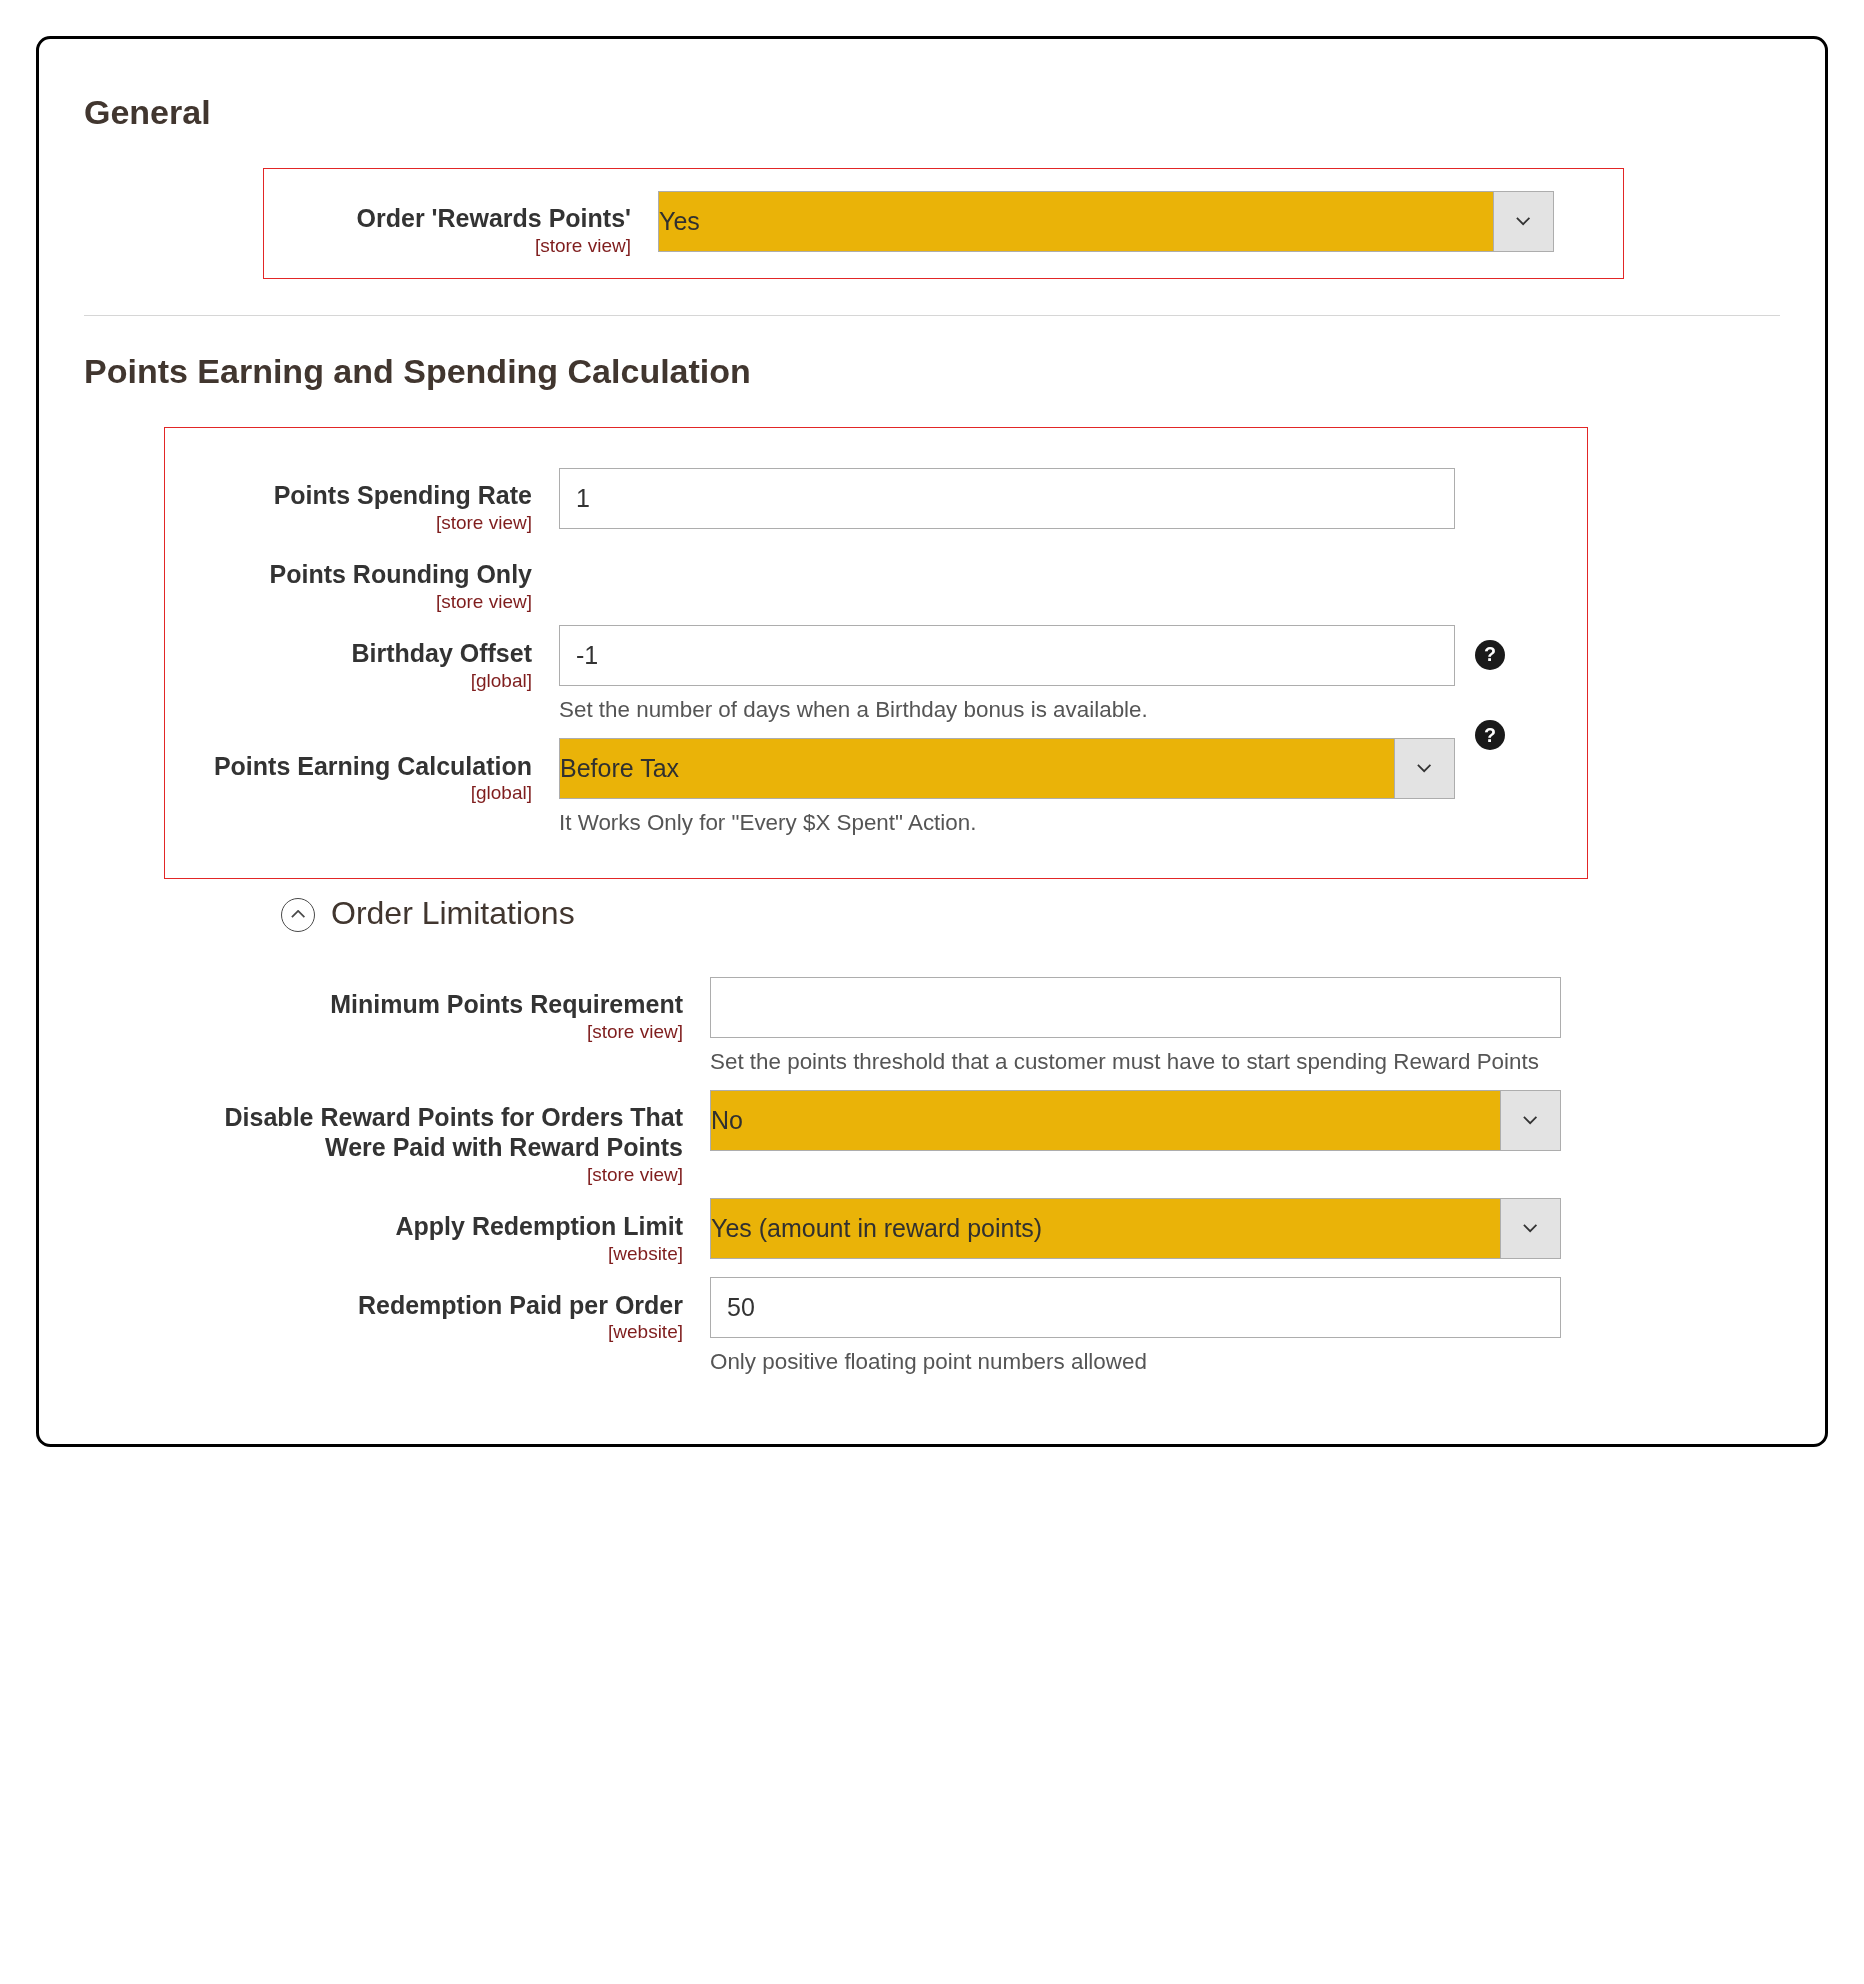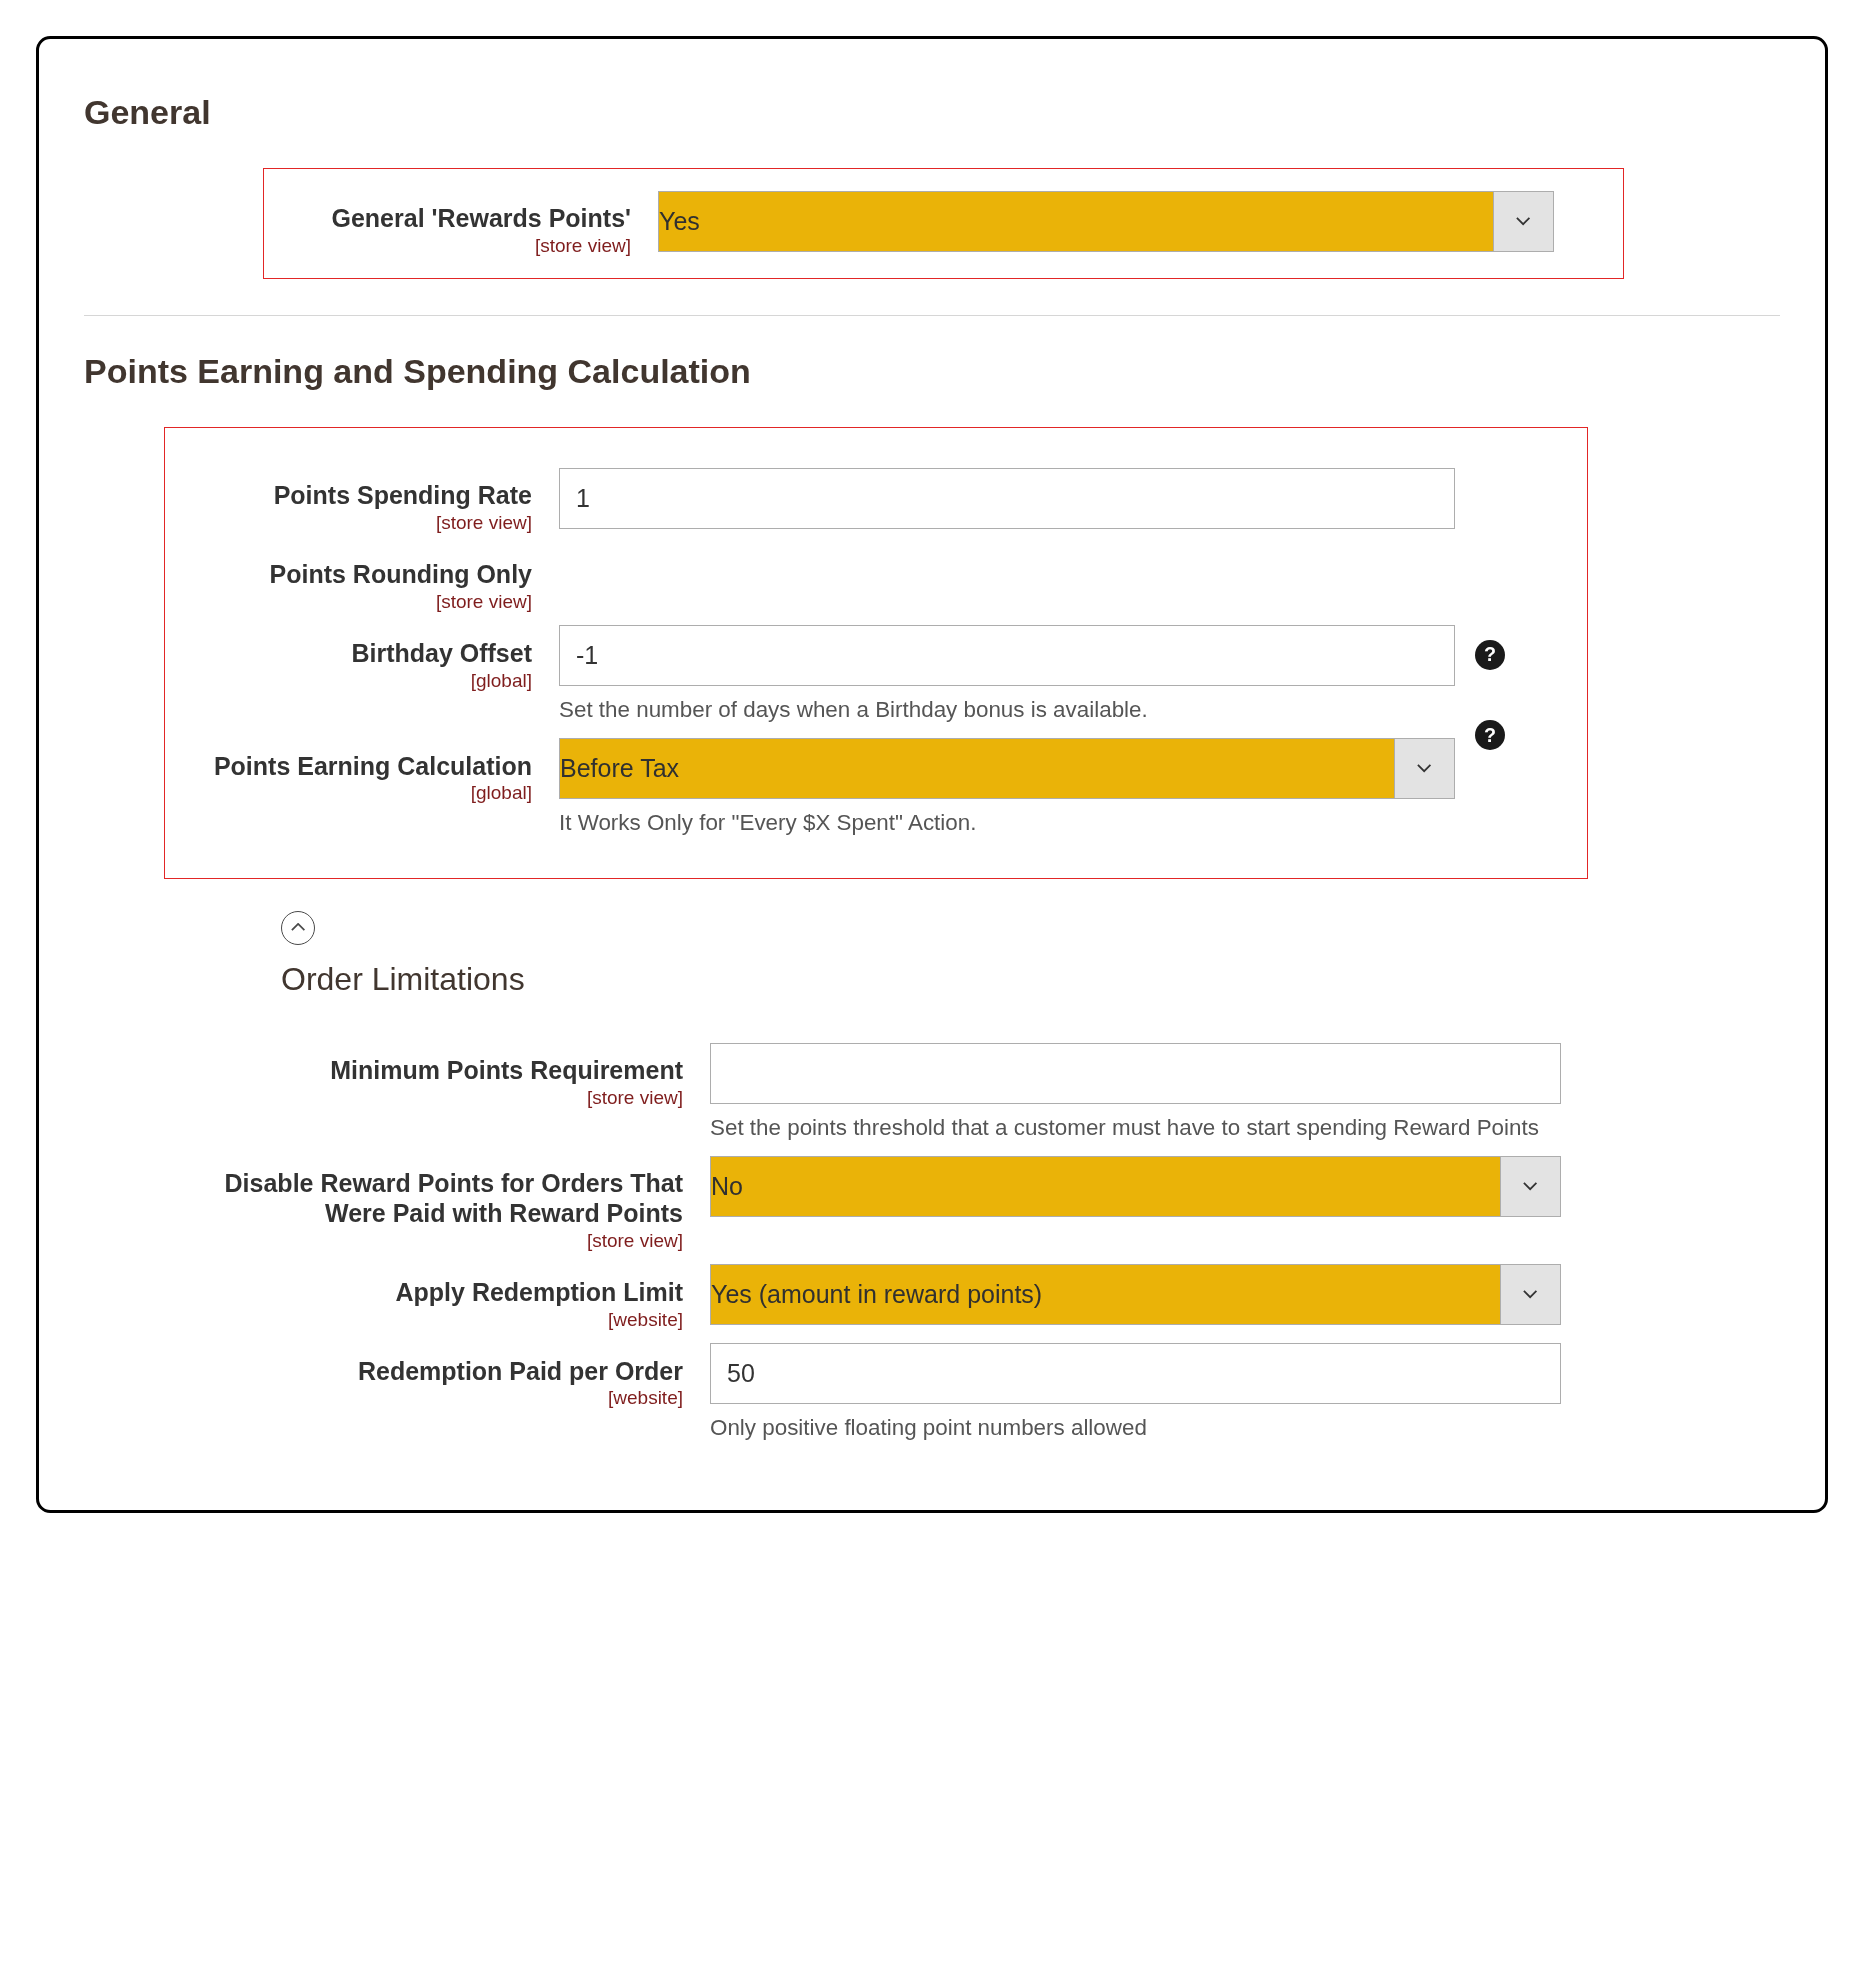--- a/index.html
+++ b/index.html
@@ -114,24 +114,23 @@
     justify-content: center;
     cursor: pointer;
   }
   .divider {
     border: none;
     border-top: 0.9px solid #d6d6d6;
     margin: 36px 0;
   }
   .subsection-header {
     display: flex;
-    align-items: flex-start;
+    align-items: flex-end;
     gap: 16px;
-    margin: 32px 0 45px 197px;
-    flex-direction: column;
+    margin: 16px 0 45px 197px;
   }
   .collapse-btn {
     width: 34px;
     height: 34px;
     border: 1.8px solid #4a4a4a;
     border-radius: 50%;
     background: #fff;
     display: flex;
     align-items: center;
     justify-content: center;
@@ -158,21 +157,21 @@
 </head>
 <body>
 
 <div class="frame">
 
   <div class="section-title">General</div>
 
   <div class="highlight-box general-highlight">
     <div class="field-row">
       <div class="field-label-col">
-        <div class="field-label">General 'Rewards Points'</div>
+        <div class="field-label">Order 'Rewards Points'</div>
         <div class="field-scope">[store view]</div>
       </div>
       <div class="field-control-col">
         <div class="select-wrap">
           <div class="select-value">Yes</div>
           <div class="select-arrow">
             <svg viewBox="0 0 16 10">
                 <path d="M1 1 L8 8 L15 1" fill="none" stroke="#333" stroke-width="2"></path>
               </svg>
           </div>

